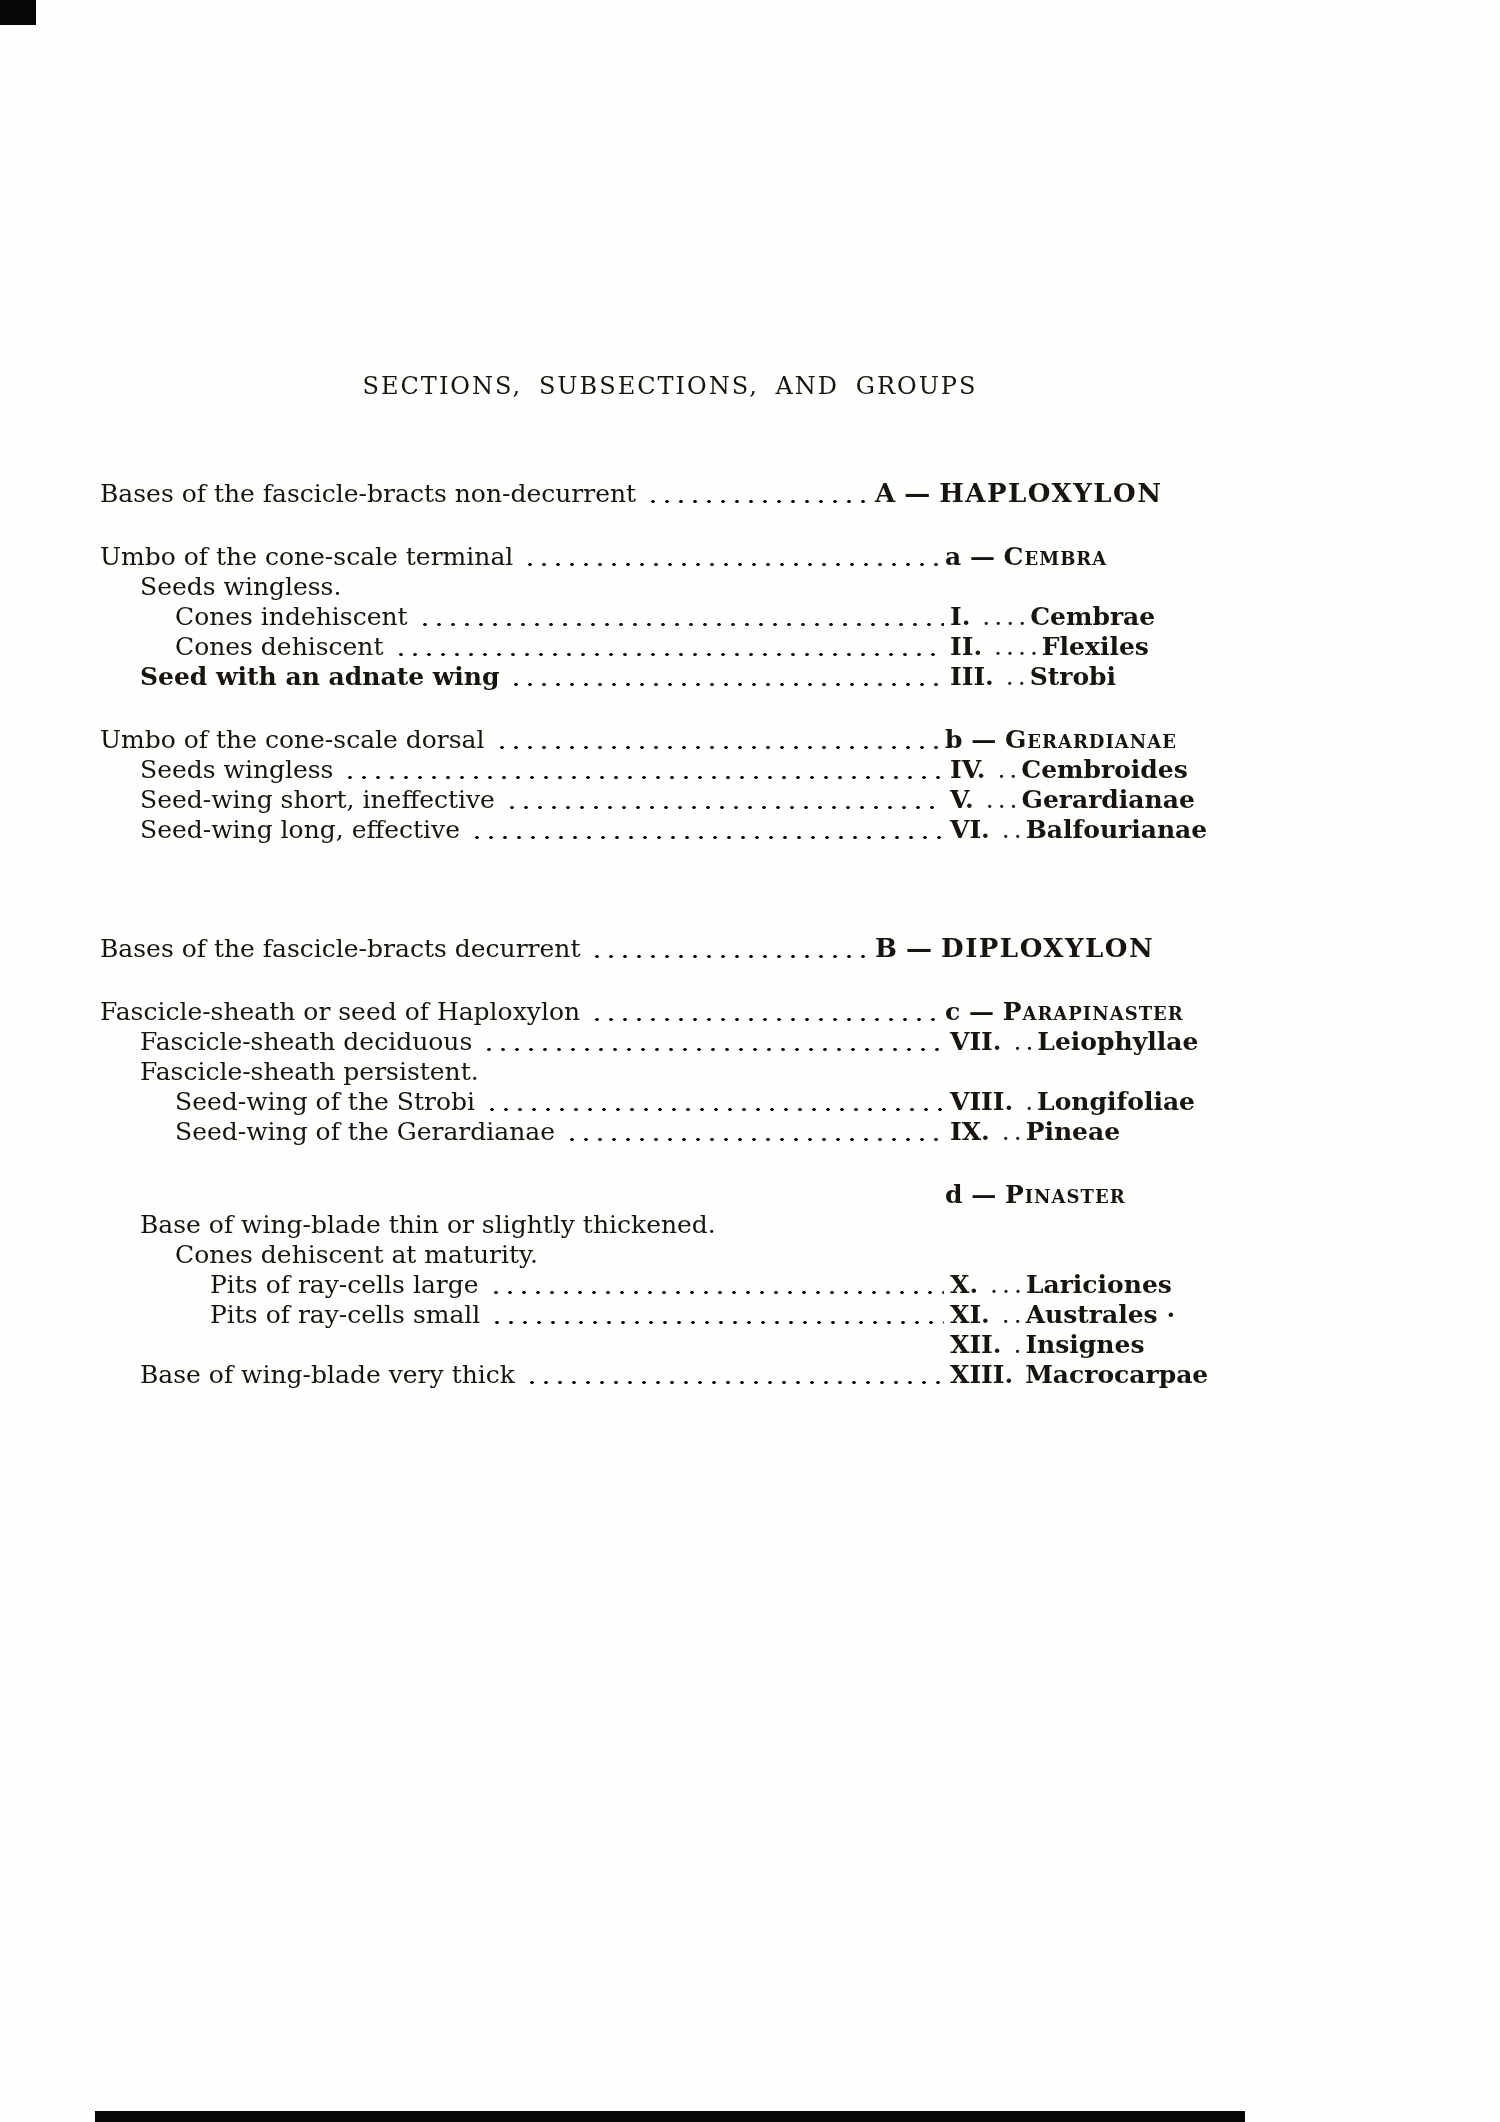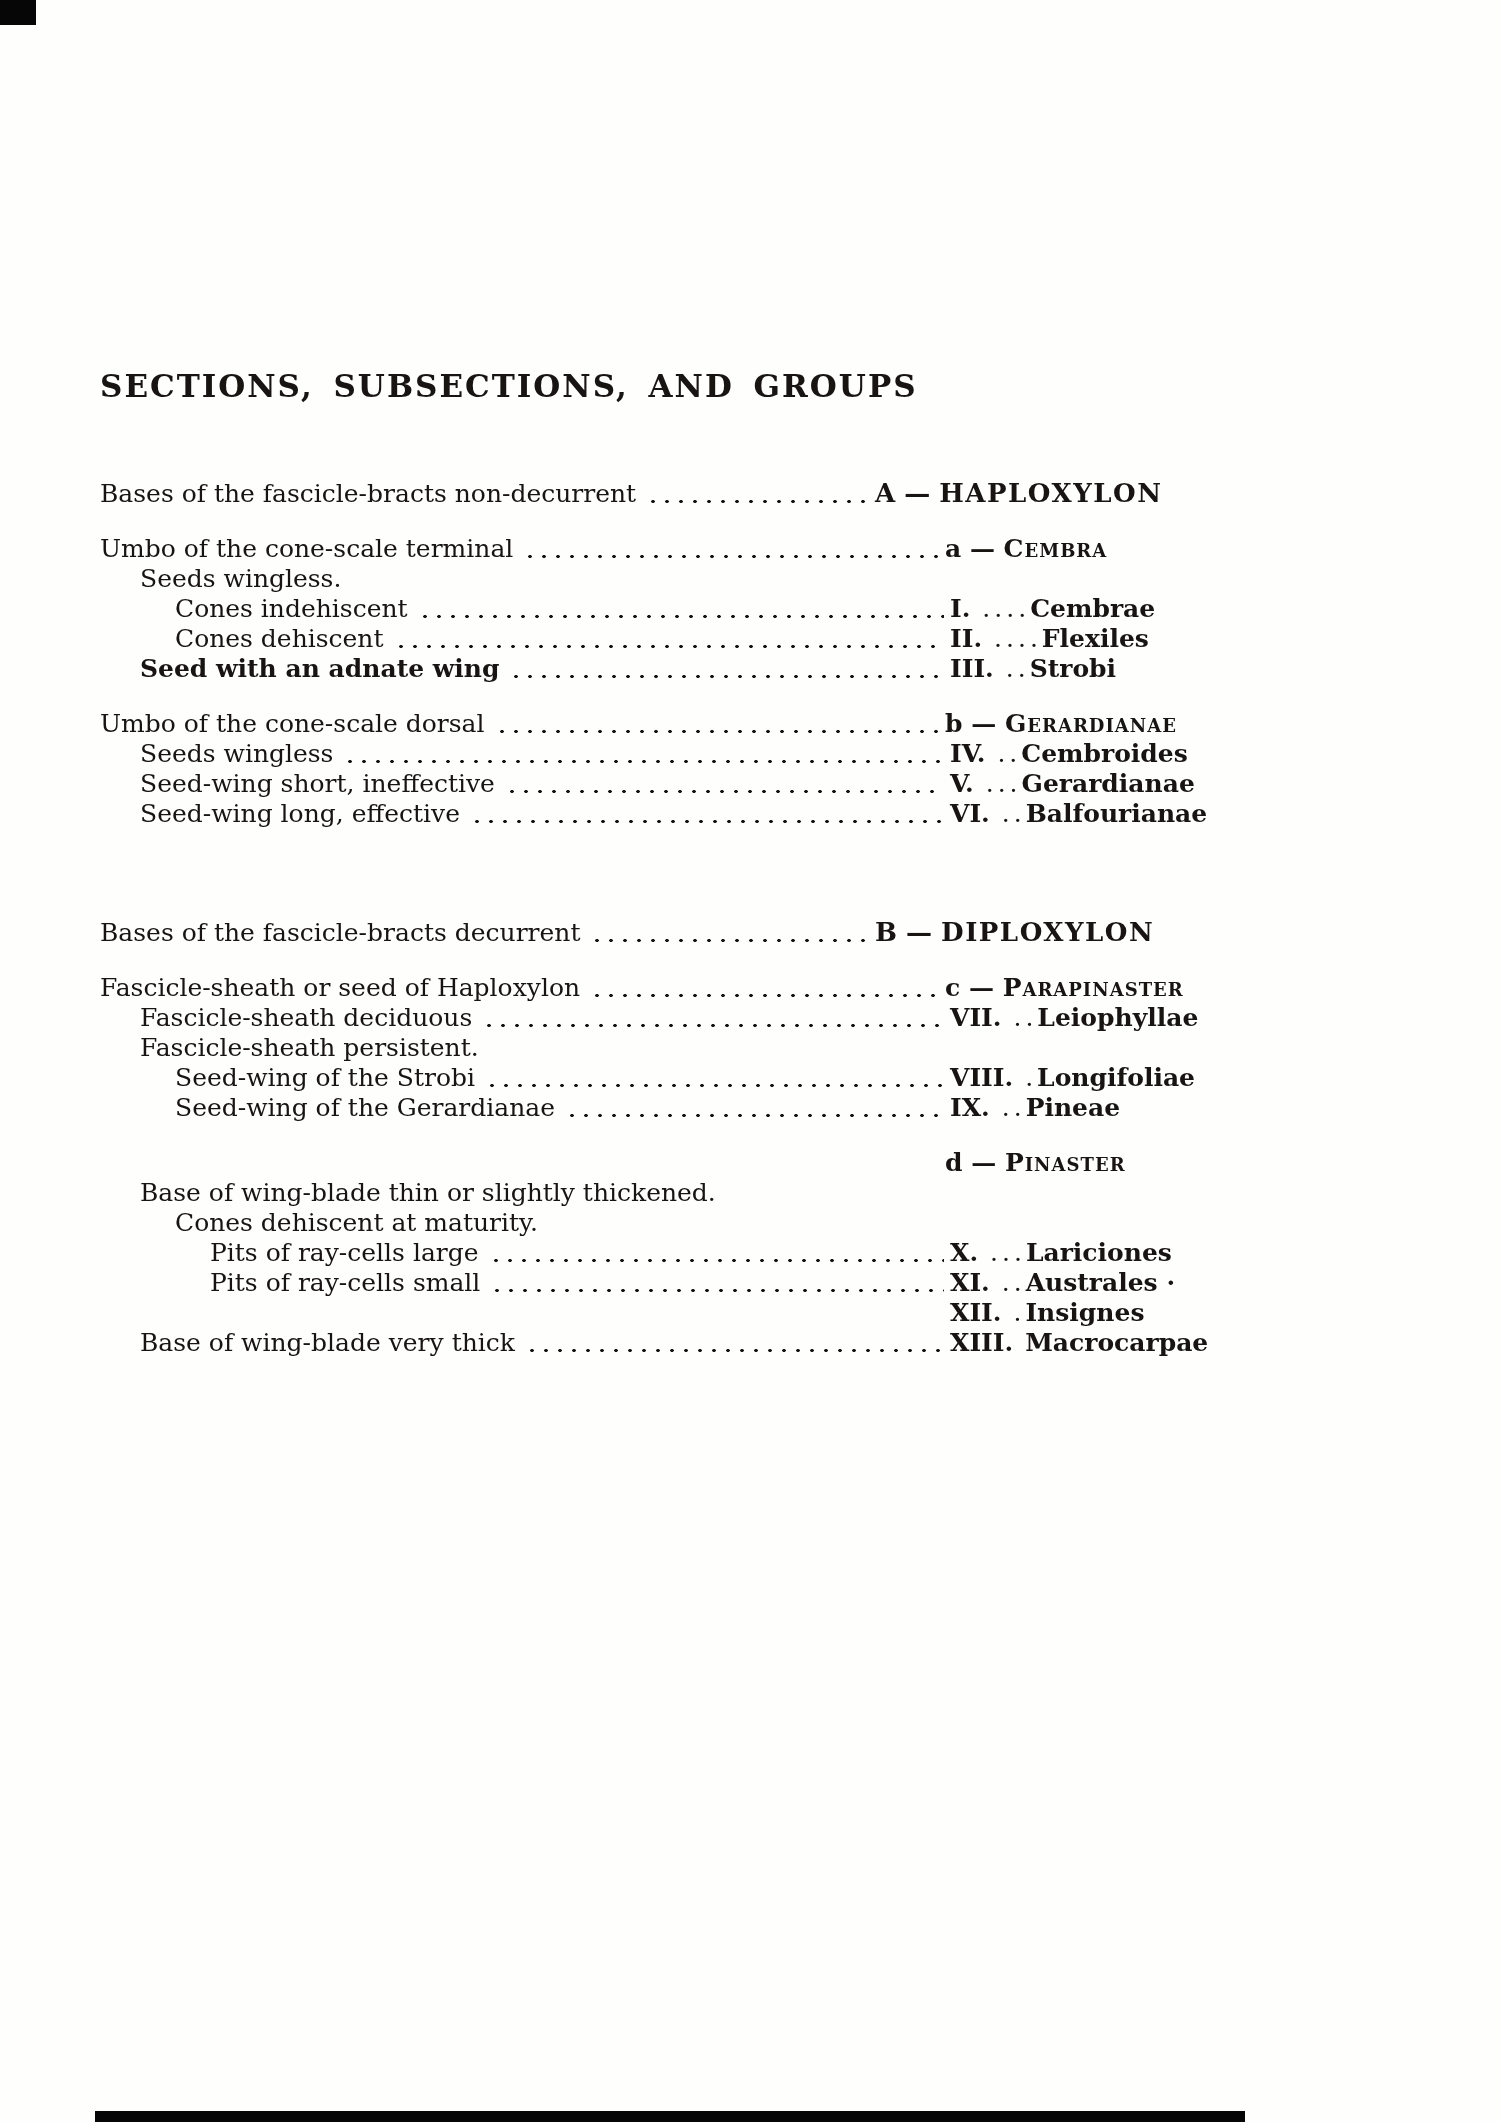--- a/index.html
+++ b/index.html
@@ -12,30 +12,31 @@
     overflow:hidden;
   }
   .page{
     position:absolute;inset:0;
     padding:368px 0 0 100px;
     box-sizing:border-box;
   }
   .title{
     width:1140px;
     margin:0 0 74px 0;
-    font-size:31px;
+    font-size:24px;
     line-height:36px;
-    font-weight:bold;
+    font-weight:normal;
     letter-spacing:2px;
     word-spacing:7px;
+    text-align:center;
     white-space:nowrap;
   }
   .block{margin:0;}
   .b-section{margin-top:88px;}
-  .b-subsection{margin-top:25px;}
+  .b-subsection{margin-top:33px;}
   .b-groups{}
   .b-section:first-child{margin-top:0;}
 
   .row{
     display:flex;
     align-items:baseline;
     white-space:nowrap;
     line-height:30px;
     font-size:25px;
     margin-left:var(--indent,0px);

